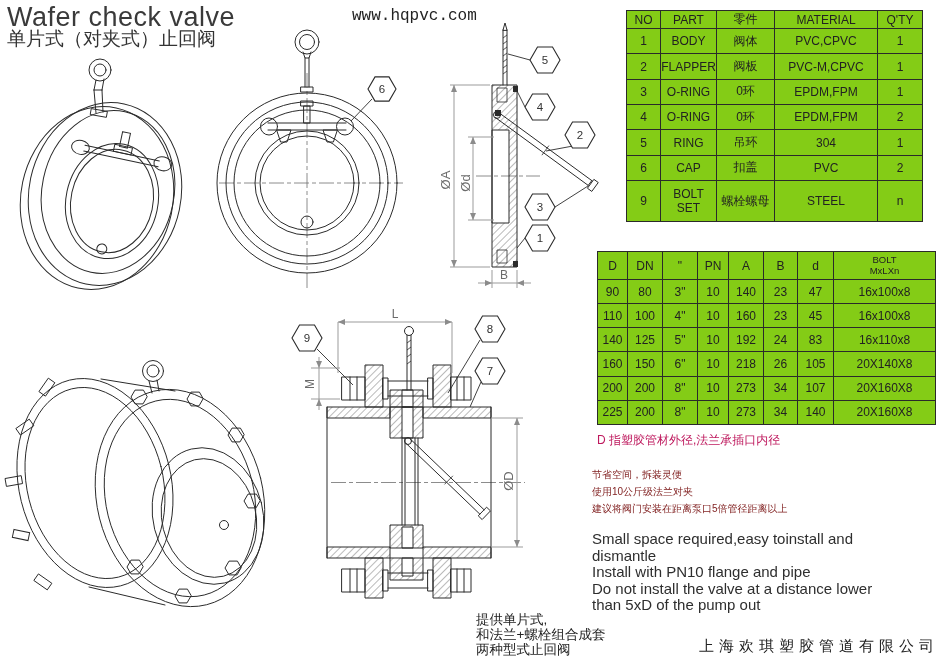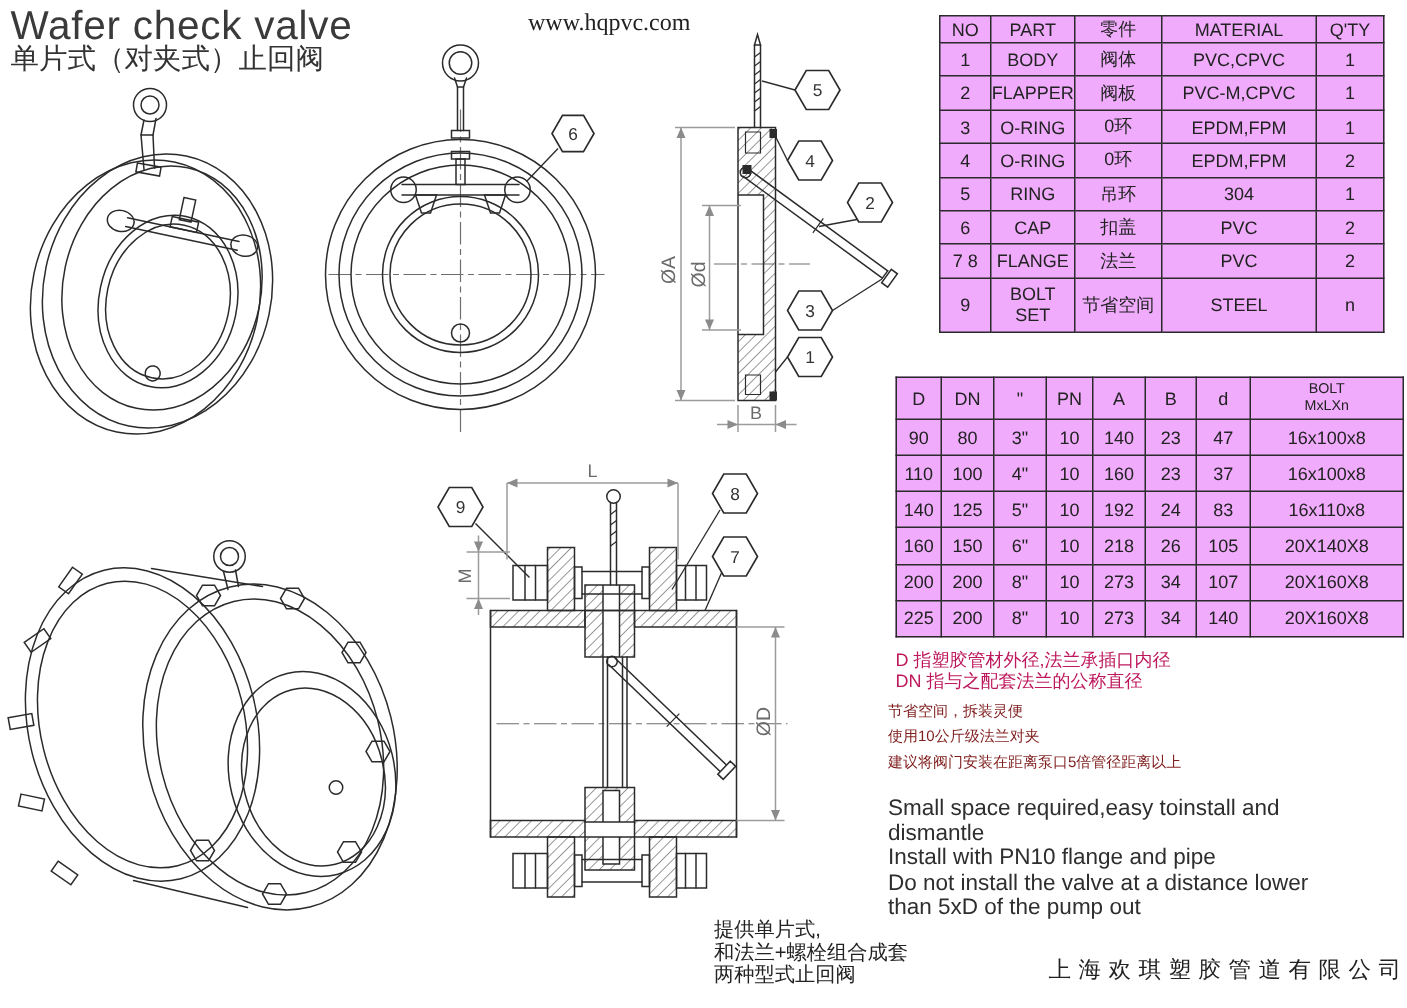--- a/index.html
+++ b/index.html
@@ -4,24 +4,24 @@
 <style>
   * { margin:0; padding:0; box-sizing:border-box; }
   body { background:#e8e8e8; font-family:"Liberation Sans", sans-serif; }
   .page { position:relative; width:938px; height:672px; background:#ffffff; overflow:hidden;
           font-family:"Liberation Sans", sans-serif; color:#2a2a2a; }
 
   
   .title-en { position:absolute; left:7px; top:2px; font-size:27px; color:#3a3a3a; letter-spacing:.5px; }
   .title-zh { position:absolute; left:7px; top:26px; font-size:19px; color:#333;text-align:right; }
   .website  { position:absolute; left:352px; top:7px; font-size:16px; color:#222;
-              font-family:Liberation Serif, serif; }
+              font-family:Liberation Mono, monospace; }
 
   
-  table { border-collapse:collapse; table-layout:fixed; background:#f0abfc; }
+  table { border-collapse:collapse; table-layout:fixed; background:#84cc16; }
   th, td { border:1px solid #2a2a2a; text-align:center; vertical-align:middle;
            font-size:12px; font-weight:normal; color:#222; padding:0; overflow:hidden; }
   .parts-table { position:absolute; left:626px; top:10px; width:297px; height:212px; }
   .size-table  { position:absolute; left:597px; top:251px; width:338px; height:174px; }
   .size-table th { height:28px; }
   .size-table th:last-child { font-size:9.5px; line-height:1.15; white-space:pre-line; }
 
   
   .note-line { position:absolute; left:597px; font-size:12px; color:#be185d; }
   .zh-remarks { position:absolute; left:592px; top:466px; font-size:10px; line-height:17px; color:#7f1d1d; }
@@ -108,30 +108,23 @@
           <td>1</td>
         </tr>
         <tr>
           <td>6</td>
           <td>CAP</td>
           <td>扣盖</td>
           <td>PVC</td>
           <td>2</td>
         </tr>
         <tr>
-          <td>7 8</td>
-          <td>FLANGE</td>
-          <td>法兰</td>
-          <td>PVC</td>
-          <td>2</td>
-        </tr>
-        <tr>
           <td>9</td>
           <td>BOLT SET</td>
-          <td>节省空间</td>
+          <td>螺栓螺母</td>
           <td>STEEL</td>
           <td>n</td>
         </tr>
       </tbody>
   </table>
 
   <table class="size-table">
     <colgroup>
         <col style="width:30px">
         <col style="width:35px">
@@ -166,21 +159,21 @@
           <td>47</td>
           <td>16x100x8</td>
         </tr>
         <tr>
           <td>110</td>
           <td>100</td>
           <td>4"</td>
           <td>10</td>
           <td>160</td>
           <td>23</td>
-          <td>37</td>
+          <td>45</td>
           <td>16x100x8</td>
         </tr>
         <tr>
           <td>140</td>
           <td>125</td>
           <td>5"</td>
           <td>10</td>
           <td>192</td>
           <td>24</td>
           <td>83</td>
@@ -213,21 +206,20 @@
           <td>10</td>
           <td>273</td>
           <td>34</td>
           <td>140</td>
           <td>20X160X8</td>
         </tr>
       </tbody>
   </table>
 
   <div class="note-line" style="top:432px">D 指塑胶管材外径,法兰承插口内径</div>
-  <div class="note-line" style="top:446px">DN 指与之配套法兰的公称直径</div>
 
   <div class="zh-remarks">
     <div>节省空间，拆装灵便</div>
     <div>使用10公斤级法兰对夹</div>
     <div>建议将阀门安装在距离泵口5倍管径距离以上</div>
   </div>
 
   <div class="en-remarks">
     <div>Small space required,easy toinstall and</div>
     <div>dismantle</div>

